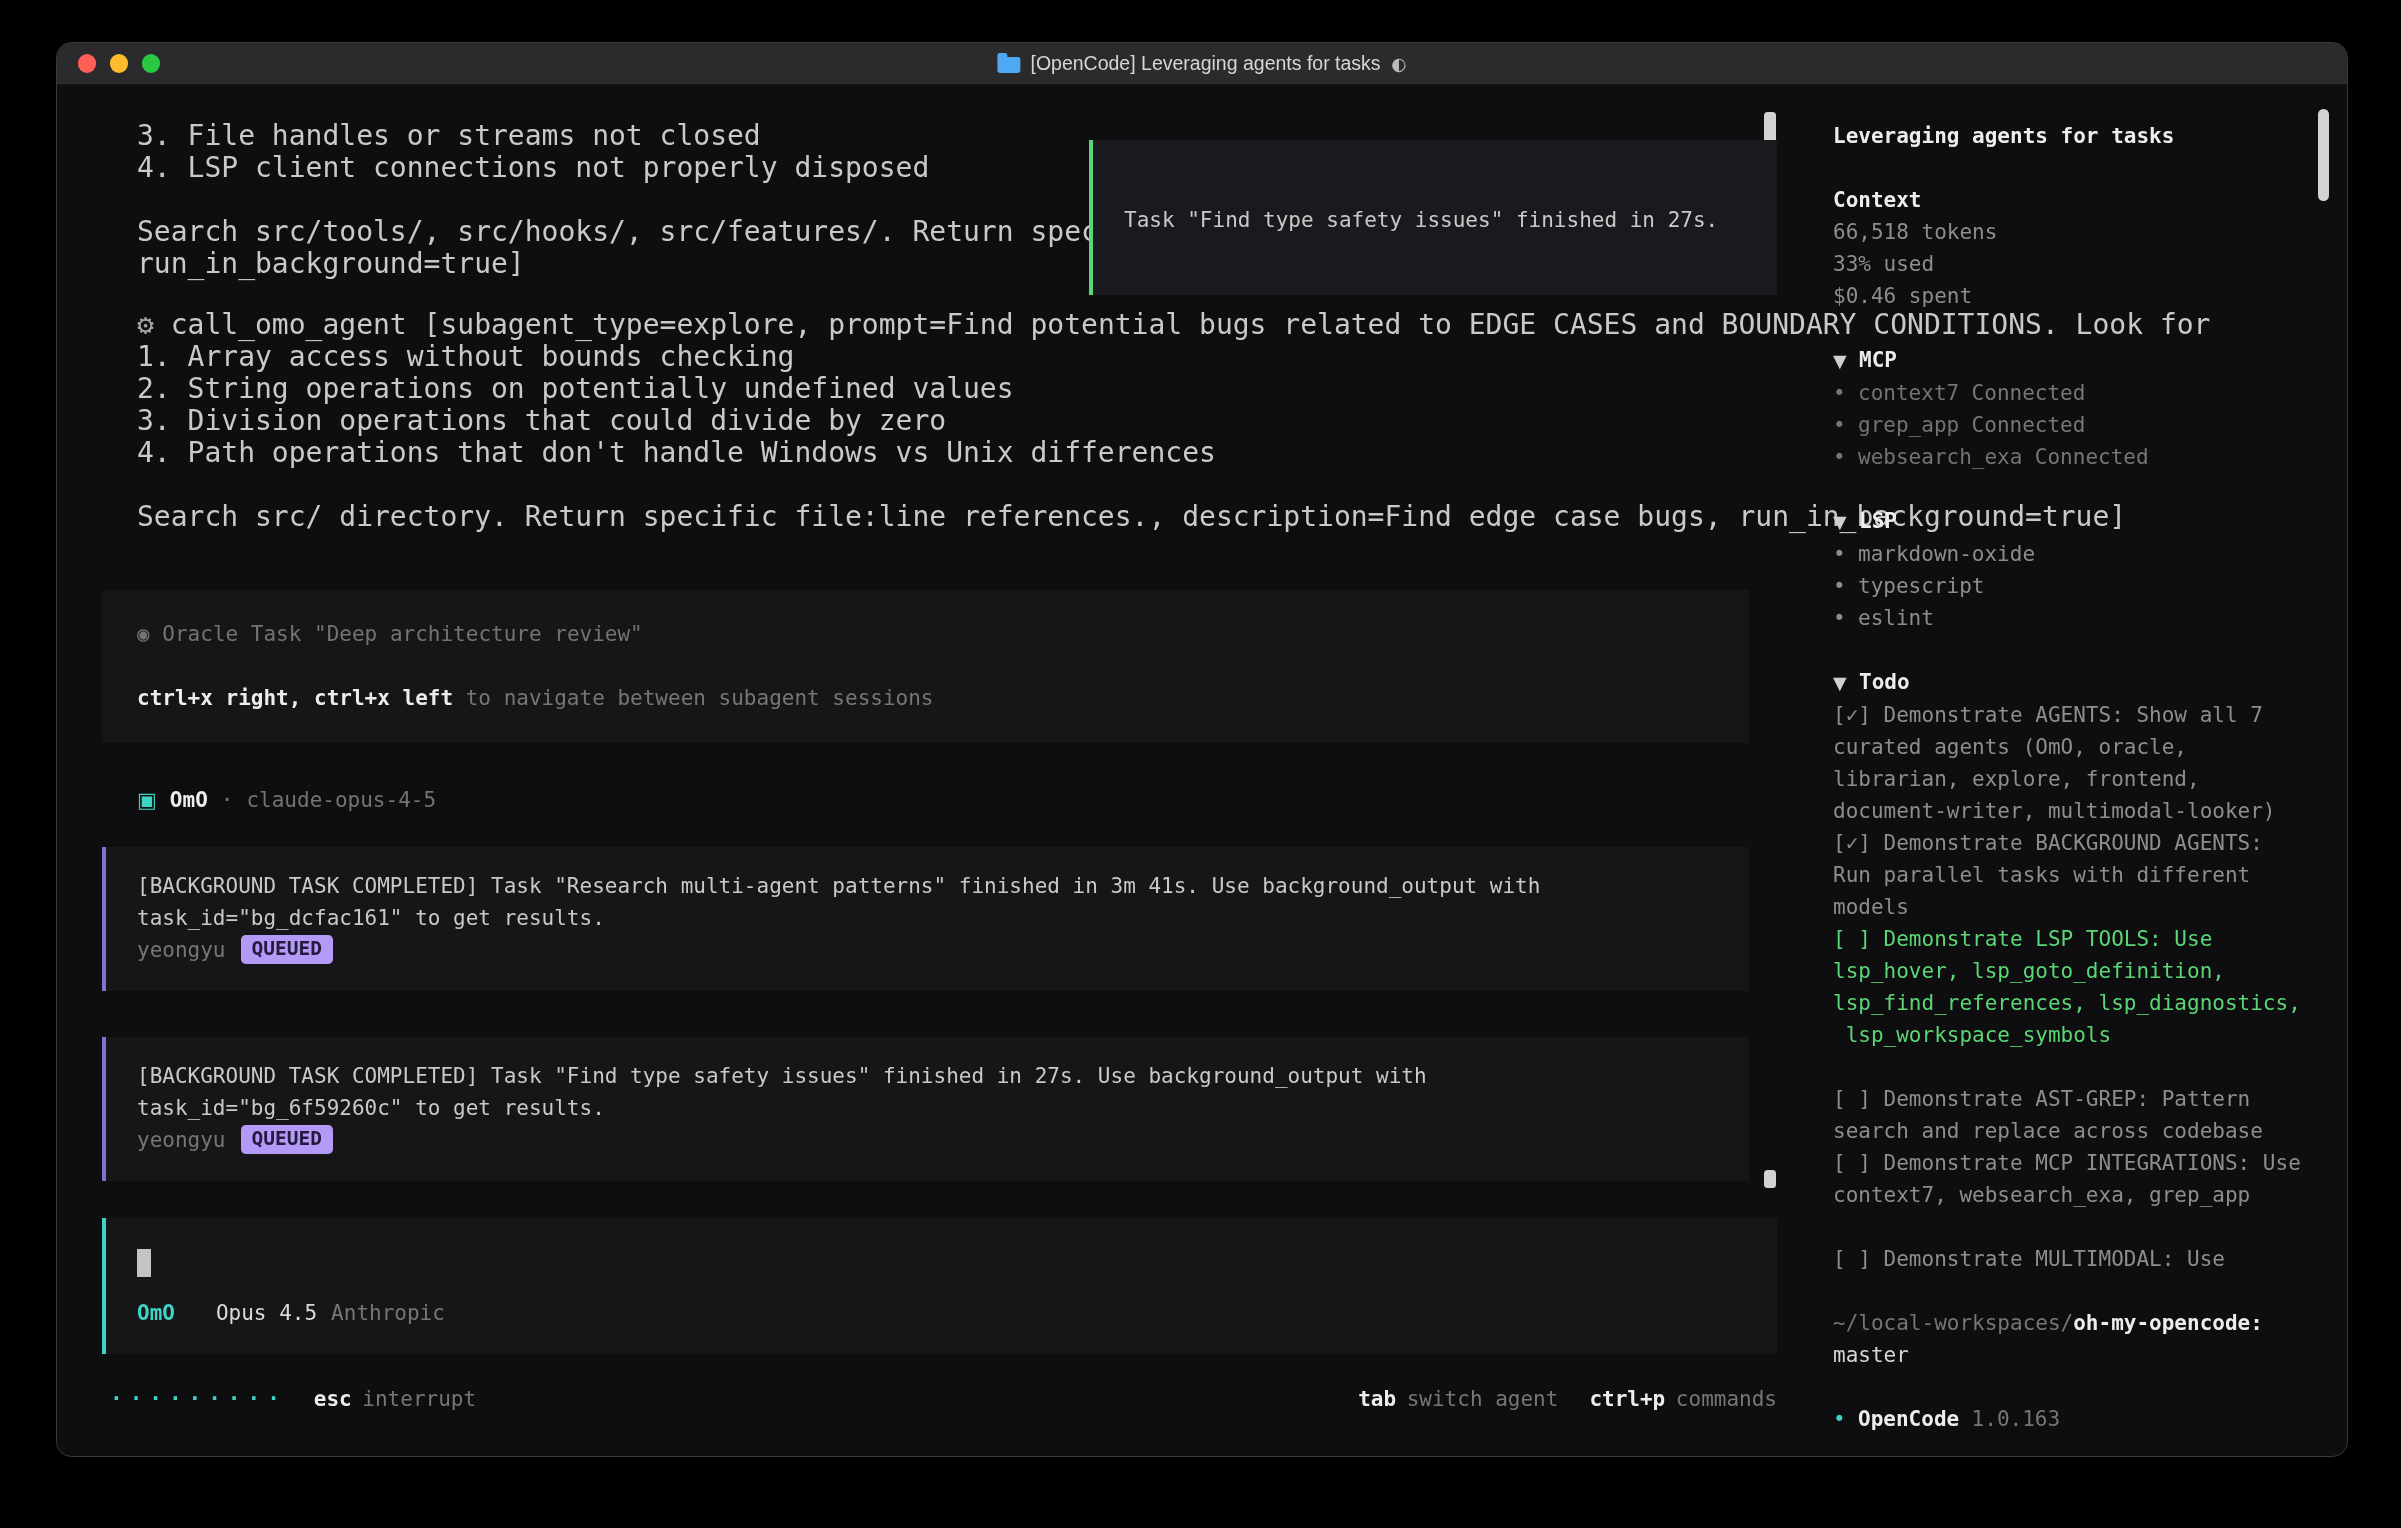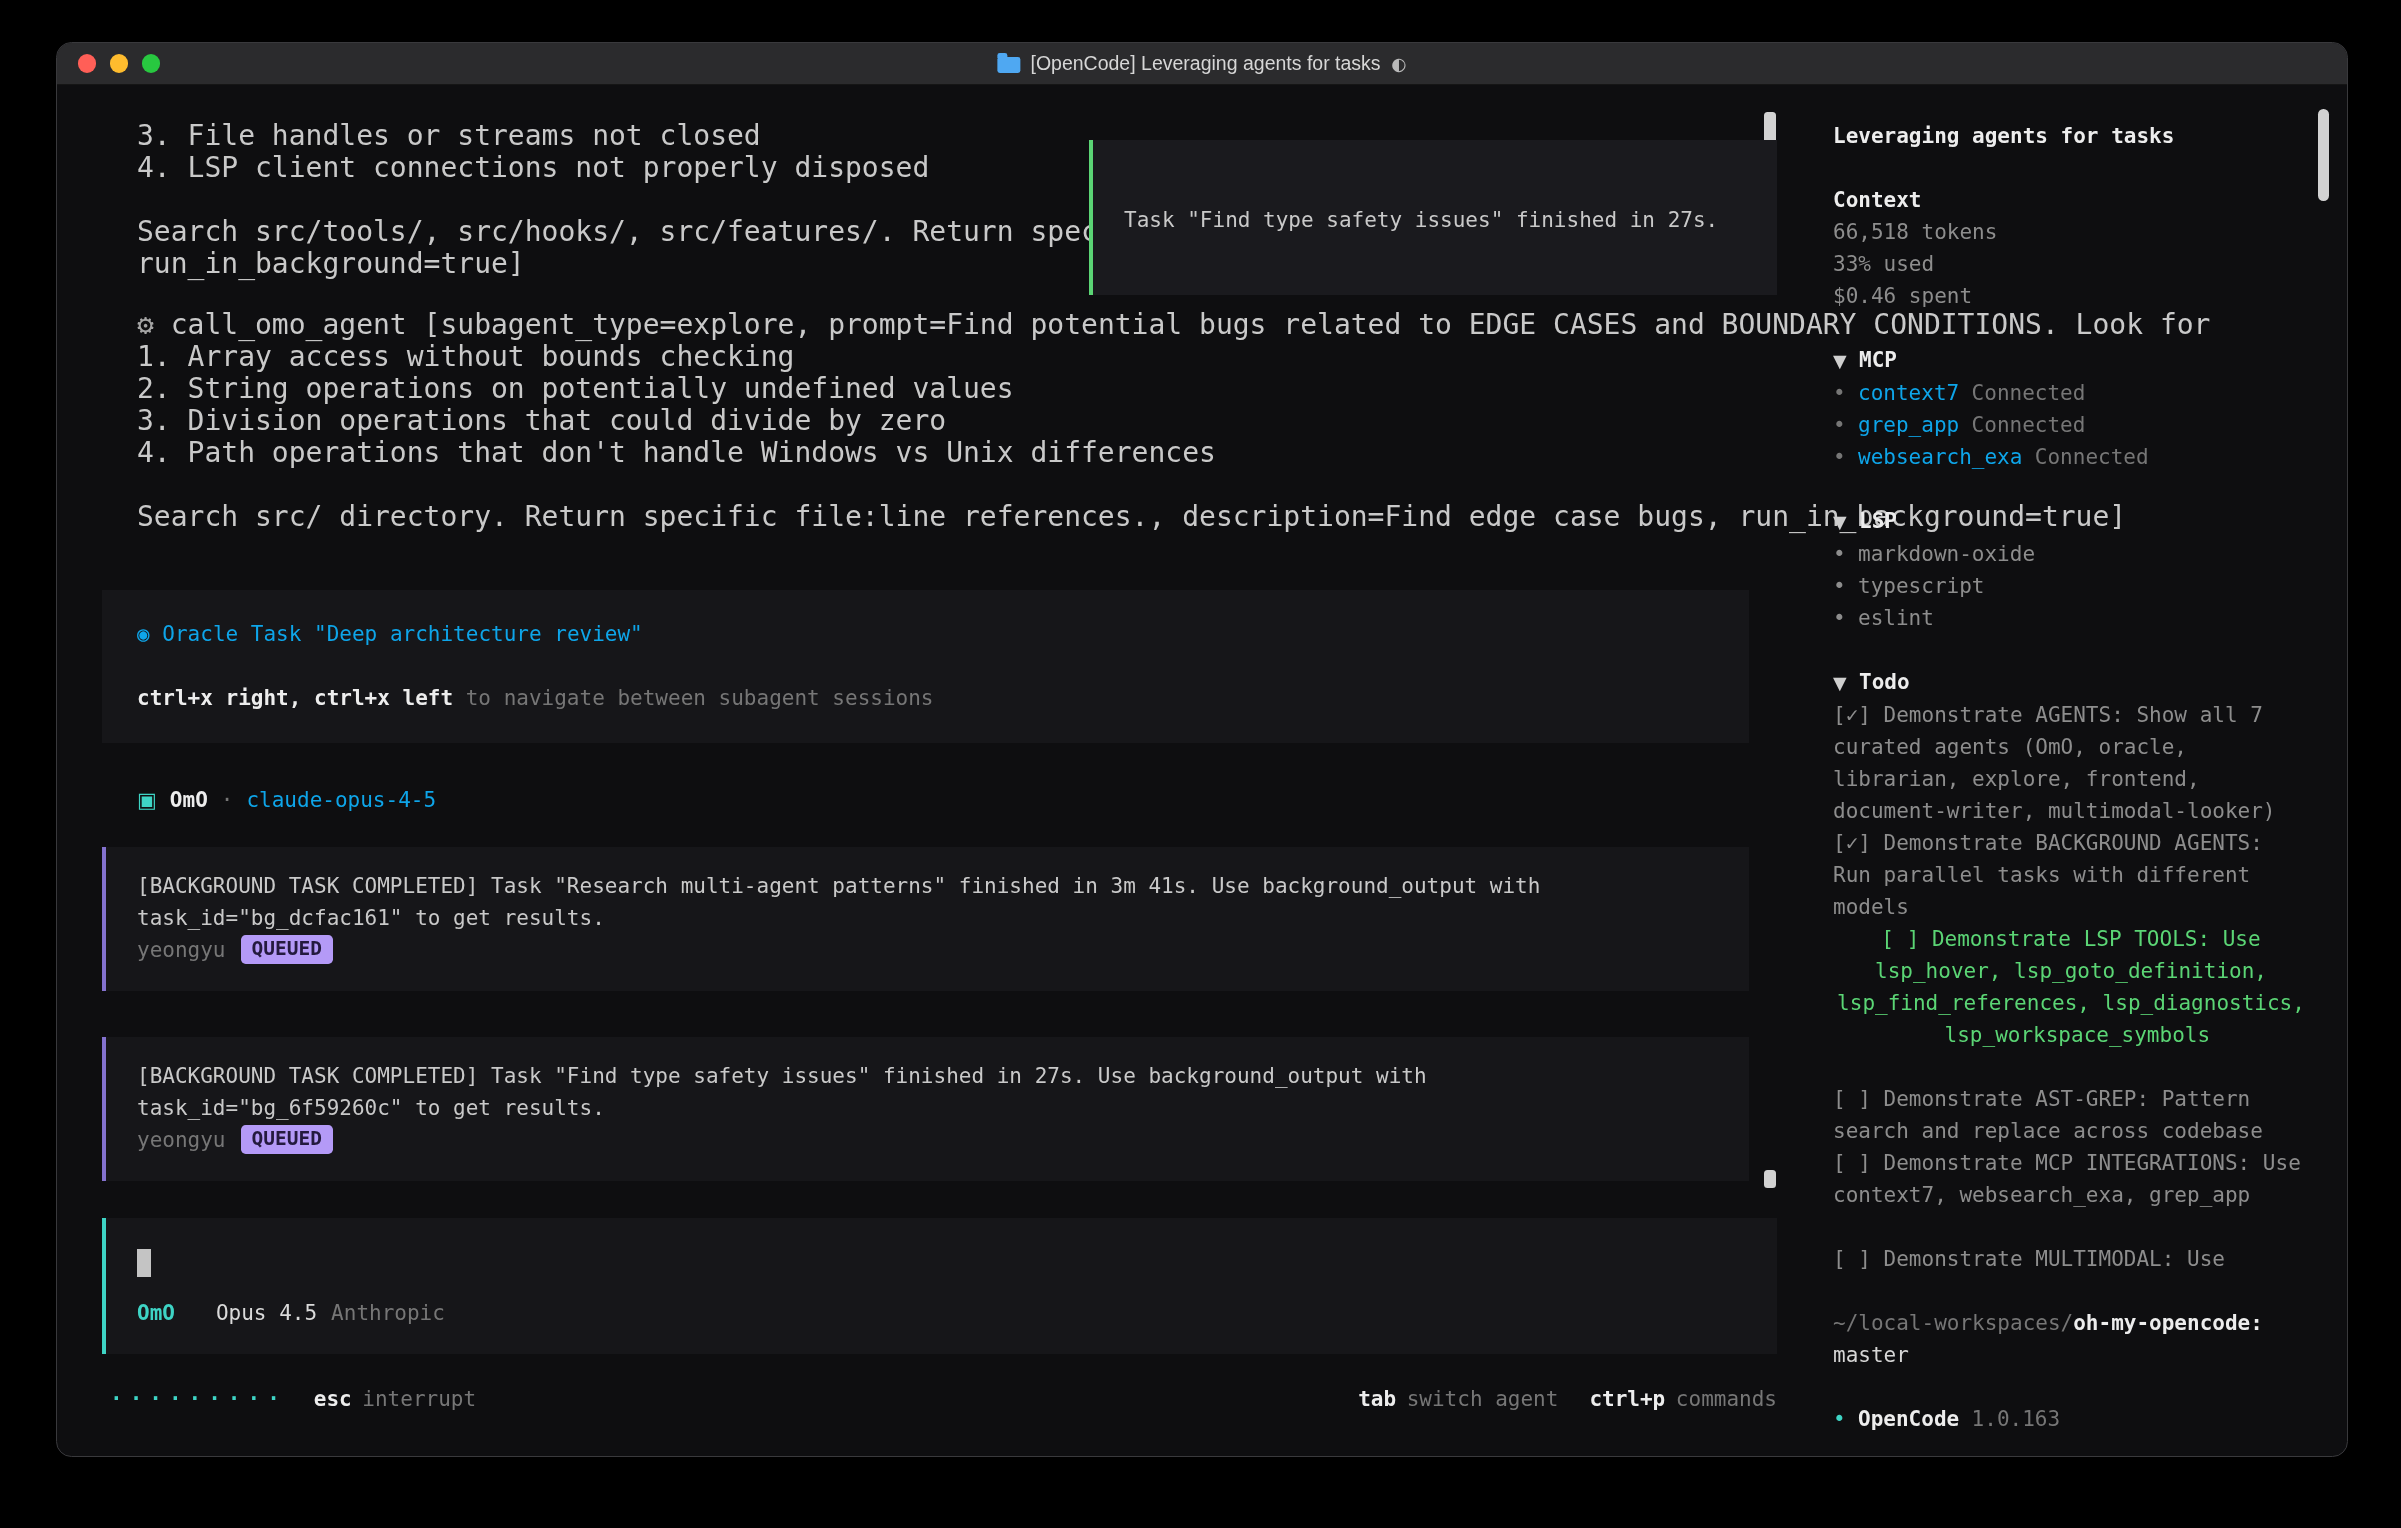--- a/index.html
+++ b/index.html
@@ -26,21 +26,21 @@
     display:flex;align-items:center;gap:10.6px;
     font-family:"Liberation Sans","DejaVu Sans",sans-serif;
     font-size:19.5px;color:#d6d6d6;white-space:nowrap;
   }
   .folder-icon{width:22.5px;height:16px;background:#4fa8f2;border-radius:2.4px;position:relative;display:inline-block;margin-top:2.4px;}
   .folder-icon::before{content:"";position:absolute;top:-4.1px;left:0;width:10px;height:5.3px;background:#4fa8f2;border-radius:2.4px 2.4px 0 0;}
   .progress-glyph{color:#b9b9b9;font-size:17.7px;font-family:"DejaVu Sans",sans-serif;}
   pre{margin:0;font-family:inherit;font-size:28px;line-height:32px;color:#c9c9c9;white-space:pre;}
   .dim{color:#767676}
   .mid{color:#8d8d8d}
-  .lt{color:#0ea5e9}
+  .lt{color:#737373}
   .key{color:#ededed;font-weight:700}
 
   
   .scrollback{position:absolute;left:80px;top:77px;}
   .toast{
     position:absolute;left:1032px;top:97px;width:688px;height:155px;
     background:#1a1a1e;border-left:4.7px solid #5bd575;box-sizing:border-box;
     padding:32px 0 0 31px;z-index:6;font-size:21px;line-height:32px;
   }
   .toast-title{font-weight:700;color:#ededed;}
@@ -104,21 +104,21 @@
     font-size:21px;line-height:32px;color:#c9c9c9;
   }
   .sb-title{font-weight:700;color:#ededed;}
   .blank{height:32px}
   .sec-head{display:flex;gap:12.4px;align-items:baseline;color:#cfcfcf;}
   .sec-head .h{font-weight:700;color:#ededed;}
   .arrow{font-family:"DejaVu Sans",sans-serif;font-size:17.7px;}
   .item-row{display:flex;gap:12.4px;align-items:baseline;}
   .todo{white-space:pre-wrap;}
   .todo.done,.todo.pending{color:#8d8d8d;}
-  .todo.active{color:#5bd575;text-align:center;}
+  .todo.active{color:#5bd575;}
   .ws1 .p{color:#767676}.ws1 .r{color:#ededed;font-weight:700}
   .ws2{color:#d6d6d6;}
   .version{display:flex;gap:12.4px;align-items:baseline;}
   .version .b{color:#3ed4c5;}
   .version .app{color:#ededed;font-weight:700;}
 </style>
 </head>
 <body>
 
 <div class="window">

